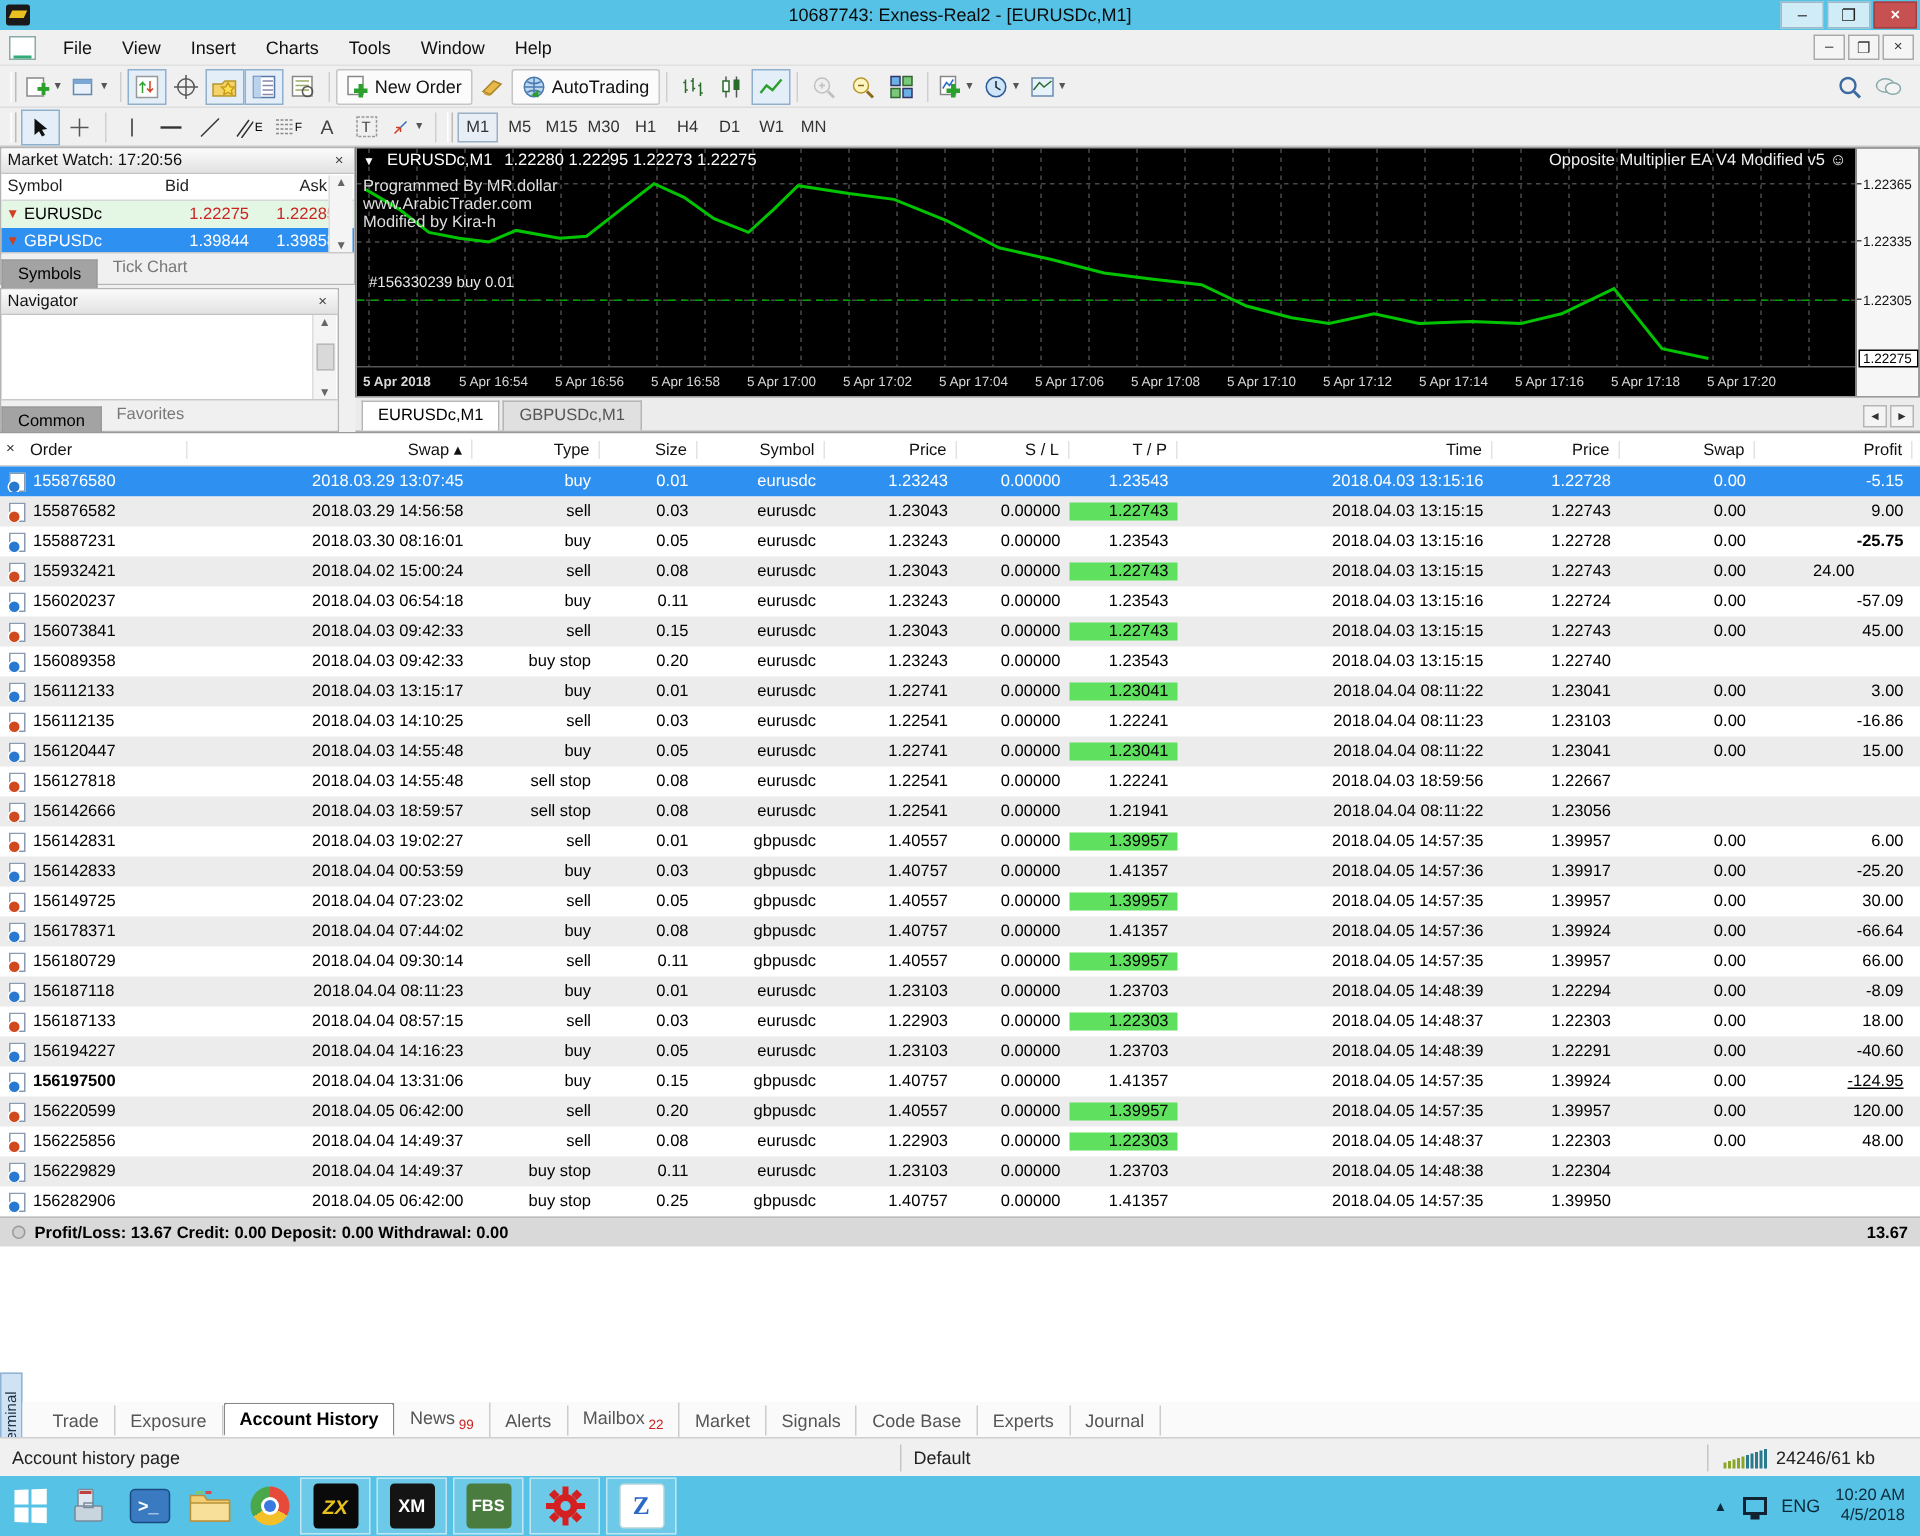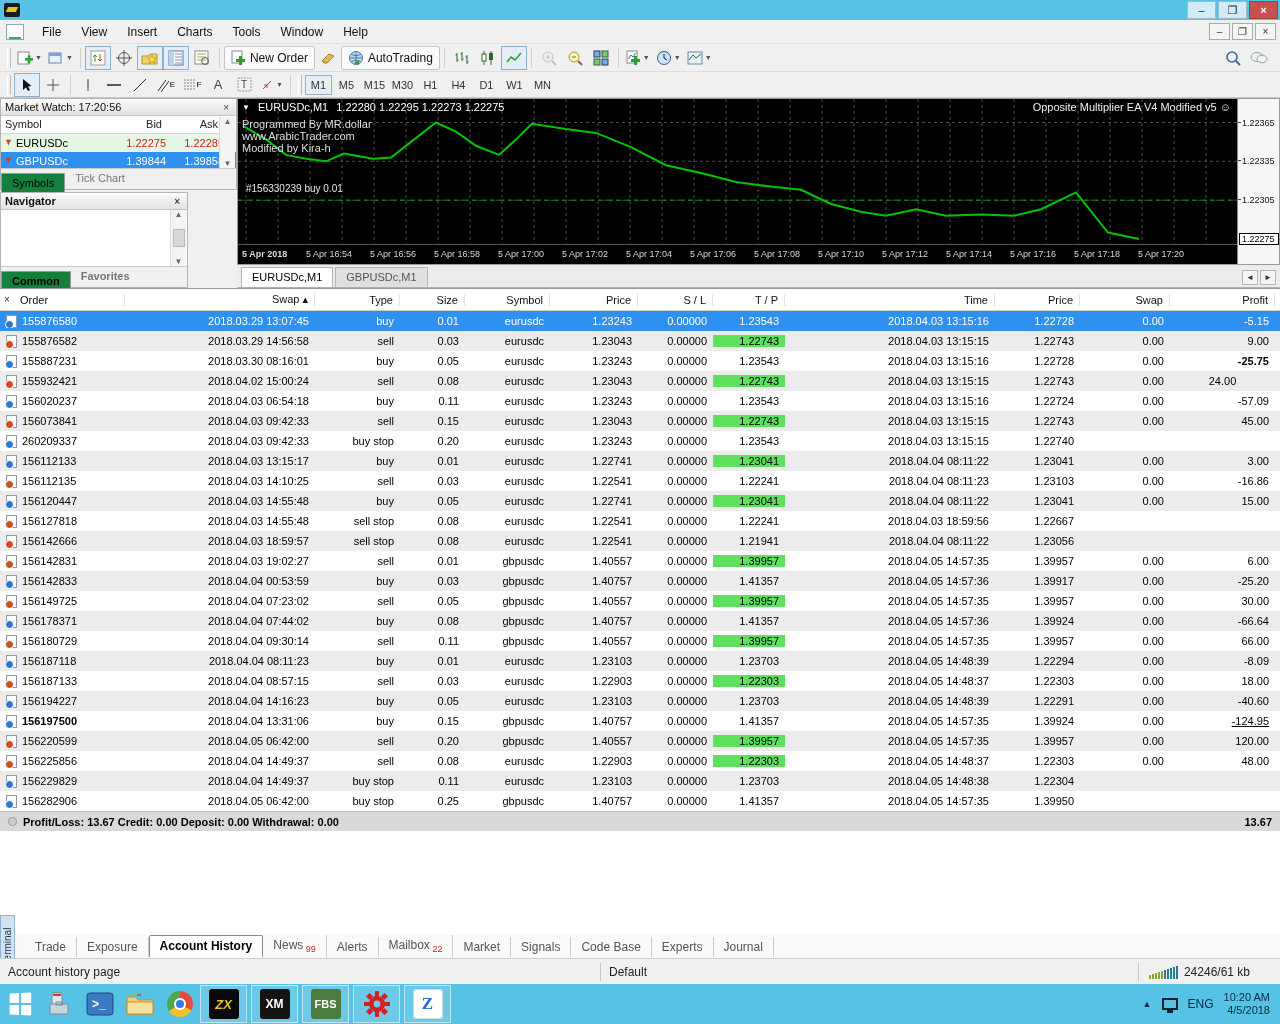--- a/index.html
+++ b/index.html
@@ -48,22 +48,22 @@
   .mw-row { display:flex; height:18px; align-items:center; }
   .mw-row.green { background:#e4f6e4; }
   .mw-row.sel { background:#2e90f0; color:#fff; }
   .mw-row.sel .price { color:#fff; }
   .mw-row .price { color:#c22; }
   .sym-arrow { width:9px; height:9px; margin:0 3px; position:relative; }
   .sym-arrow::after { content:"▼"; color:#d04020; font-size:9px; position:absolute; top:-2px; }
   .mw-scroll { position:absolute; right:1px; top:18px; width:16px; bottom:21px; border-left:1px solid #ddd; background:#f4f4f4; display:flex; flex-direction:column; justify-content:space-between; align-items:center; font-size:8px; color:#666;}
   .ptabs { position:absolute; left:0; bottom:0; width:100%; height:21px; background:#f0f0f0; border-top:1px solid #c9c9c9; display:flex; align-items:flex-start; }
   .ptab { padding:3px 10px; font-size:11px; color:#777; }
-  .ptab.active { background:#15803d; border:1px solid #9a9a9a; border-bottom:none; color:#000; margin-top:4px; height:21px; }
-  #navigator { left:0; top:192px; width:188px; height:96px;font-weight:bold; }
+  .ptab.active { background:#a3a3a3; border:1px solid #9a9a9a; border-bottom:none; color:#000; margin-top:4px; height:21px; }
+  #navigator { left:0; top:192px; width:226px; height:96px; }
   .nav-item { display:flex; align-items:center; height:17px; padding-left:58px; position:relative; color:#111; }
   .nav-item::before { content:""; position:absolute; left:40px; top:8px; width:14px; border-top:1px dotted #999; }
   .ea-icon { width:13px; height:9px; background:#e8c53a; border:1px solid #b89010; border-radius:40%/70%; margin-right:5px; position:relative; }
   .ea-icon::after { content:""; position:absolute; left:3px; top:-3px; width:6px; height:6px; background:#7ec4e8; border-radius:50%; border:1px solid #4a8ab0;}
   .nav-scroll { position:absolute; right:1px; top:17px; width:16px; bottom:21px; border-left:1px solid #ddd; background:#f4f4f4; display:flex; flex-direction:column; align-items:center; font-size:8px; color:#666; justify-content:space-between;}
   .nav-scroll .thumb { width:12px; height:18px; background:#d9d9d9; border:1px solid #b9b9b9; }
 
   
   #chart { left:237px; top:98px; width:1043px; height:167px; background:#000; border:1px solid #9a9a9a; }
   #plot { position:absolute; left:0; top:0; width:999px; height:145px; overflow:hidden; }
@@ -131,20 +131,21 @@
   .neticon { width:16px; height:12px; border:2px solid #123; position:relative;}
   .neticon::after { content:""; position:absolute; left:3px; bottom:-5px; width:6px; height:3px; background:#123; }
 </style>
 </head>
 <body>
 
 <div id="screen">
 
   <div id="titlebar" class="abs">
     <div class="applogo"></div>
+    <div id="title-text">10687743: Exness-Real2 - [EURUSDc,M1]</div>
     <div id="win-controls">
       <div class="wbtn">–</div>
       <div class="wbtn">❐</div>
       <div class="wbtn close">×</div>
     </div>
   </div>
 
   <div id="menubar" class="abs">
     <div class="menudoc"></div>
     <div id="menu-items" style="display:flex;">
@@ -389,21 +390,21 @@
       </div>
   </div>
 
   <div id="marketwatch" class="abs panel">
     <div class="ptitle">
       <span>Market Watch: 17:20:56</span>
       <span class="px">×</span>
     </div>
     <div class="mw-header">
       <div style="width:105px;">Symbol</div>
-      <div style="width:60px;text-align:right;">Bid</div>
+      <div style="width:60px;">Bid</div>
       <div style="width:56px;text-align:right;">Ask</div>
     </div>
     <div id="mw-rows">
         <div class="mw-row green">
           <span class="sym-arrow"></span>
           <span style="width: 88px;">EURUSDc</span>
           <span class="price" style="width: 62px; text-align: right;">1.22275</span>
           <span class="price" style="width: 58px; text-align: right;">1.22285</span>
         </div>
         <div class="mw-row sel">
@@ -645,21 +646,21 @@
           <div class="cell" style="width: 75px;">0.00000</div>
           <div class="cell tp-hit" style="width: 72px;">1.22743</div>
           <div class="cell" style="width: 210px;">2018.04.03 13:15:15</div>
           <div class="cell" style="width: 85px;">1.22743</div>
           <div class="cell" style="width: 90px;">0.00</div>
           <div class="cell" style="width: 105px;">45.00</div>
         </div>
         <div class="trow">
           <div class="cell c0" style="width: 125px;">
             <span class="doc buy"></span>
-            <span>260209337</span>
+            <span>156089358</span>
           </div>
           <div class="cell" style="width: 190px;">2018.04.03 09:42:33</div>
           <div class="cell" style="width: 85px;">buy stop</div>
           <div class="cell" style="width: 65px;">0.20</div>
           <div class="cell" style="width: 85px;">eurusdc</div>
           <div class="cell" style="width: 88px;">1.23243</div>
           <div class="cell" style="width: 75px;">0.00000</div>
           <div class="cell" style="width: 72px;">1.23543</div>
           <div class="cell" style="width: 210px;">2018.04.03 13:15:15</div>
           <div class="cell" style="width: 85px;">1.22740</div>

